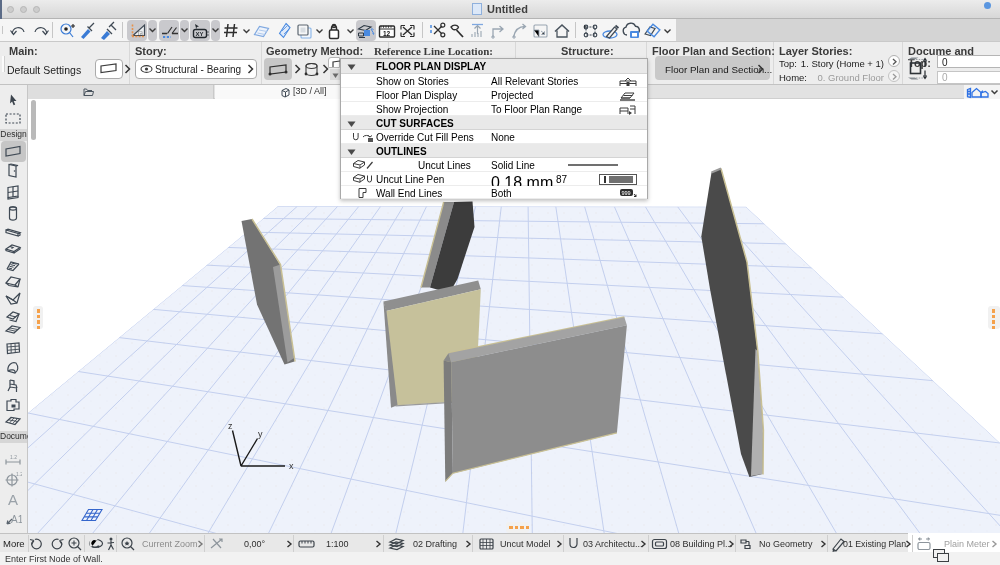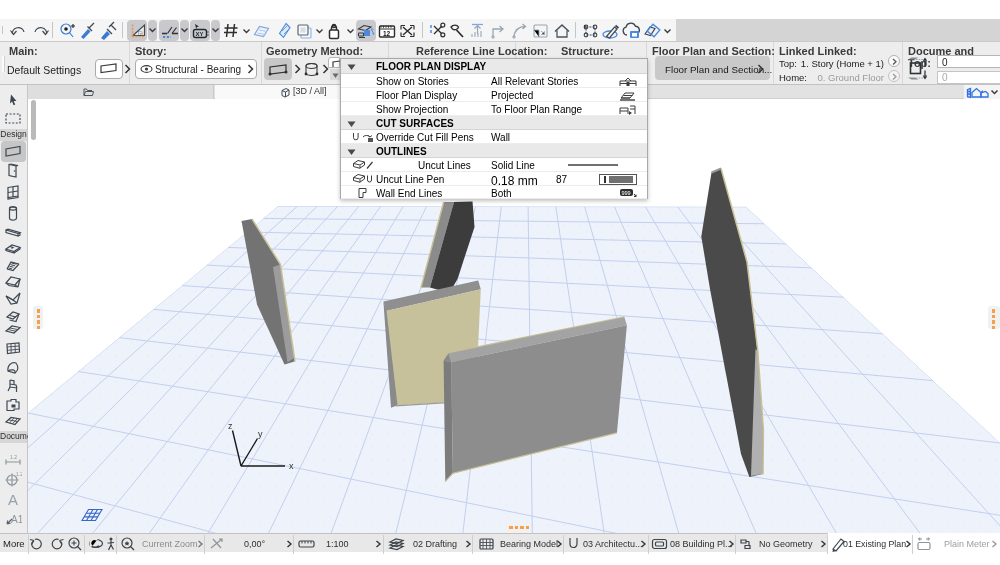--- a/index.html
+++ b/index.html
@@ -9,26 +9,34 @@
 #title{position:absolute;left:0;right:0;top:3px;text-align:center;font-size:11px;color:#3f3f3f;font-weight:bold;}
 #toolbar{position:absolute;left:0;top:19px;width:676px;height:23px;background:#f5f5f5;border-bottom:1px solid #c9c9c9;box-sizing:border-box;}
 #toolbarR{position:absolute;left:676px;top:19px;width:324px;height:23px;background:#d4d4d4;border-bottom:1px solid #c9c9c9;box-sizing:border-box;}
 #infobar{position:absolute;left:0;top:42px;width:1000px;height:43px;background:#ededed;border-bottom:1px solid #c2c2c2;box-sizing:border-box;}
 .ilabel{position:absolute;top:3px;font-size:11px;font-weight:bold;color:#3a3a3a;}
 .isep{position:absolute;top:0;width:1px;height:42px;background:#d8d8d8;}
 #tabbar{position:absolute;left:28px;top:85px;width:972px;height:14px;background:#e2e2e2;border-bottom:1px solid #cfcfcf;box-sizing:border-box;}
 #sidebar{position:absolute;left:0;top:85px;width:28px;height:448px;background:#ededed;border-right:1px solid #c6c6c6;box-sizing:border-box;}
 #viewport{position:absolute;left:28px;top:99px;width:972px;height:434px;background:#fff;overflow:hidden;}
 #popup{position:absolute;left:340px;top:58px;width:308px;height:141px;background:#fff;border:1px solid #a9a9a9;box-shadow:0 2px 4px rgba(0,0,0,0.25);box-sizing:border-box;font-size:10px;color:#111;}
-#bottombar{position:absolute;left:0;top:533px;width:828px;height:19px;background:#e8e8e8;border-top:1px solid #c2c2c2;box-sizing:border-box;font-size:9px;color:#2e2e2e;}
+#bottombar{position:absolute;left:0;top:533px;width:908px;height:19px;background:#e8e8e8;border-top:1px solid #c2c2c2;box-sizing:border-box;font-size:9px;color:#2e2e2e;}
 #statusbar{position:absolute;left:0;top:552px;width:1000px;height:13px;background:#f2f2f2;font-size:9px;color:#333;}
 .bsep{position:absolute;top:1px;width:1px;height:19px;background:#cfcfcf;}
 </style></head>
 <body>
 <div id="app">
+  <div id="titlebar">
+    <div style="position:absolute;left:0;top:0;width:2px;height:19px;background:#5b6b87;"></div>
+    <div class="tl" style="left:7px;"></div>
+    <div class="tl" style="left:20px;"></div>
+    <div class="tl" style="left:33px;"></div>
+    <div id="title"><span style="display:inline-block;width:8px;height:10px;background:#dce8f8;border:1px solid #8fb0dc;vertical-align:-2px;margin-right:5px;"></span>Untitled</div>
+    <div style="position:absolute;right:9px;top:2px;width:7px;height:7px;border-radius:50%;background:#5a96e0;"></div>
+  </div>
   <div id="toolbar">
       <div style="position:absolute;left:2px;top:7px;width:1px;height:8px;background:#c6c6c6;"></div>
       <svg style="position:absolute;left:9px;top:2px;" width="20" height="19" viewBox="0 0 20 19">
         <path d="M3.5 13 A5.5 5 0 1 1 15 11" stroke="#3f4954" fill="none" stroke-width="1.2"></path>
         <path d="M1.5 9.5 L4.5 13.5 L7.5 10" stroke="#3f4954" fill="none" stroke-width="1.2"></path>
       </svg>
       <svg style="position:absolute;left:30px;top:2px;" width="20" height="19" viewBox="0 0 20 19">
         <path d="M16.5 13 A5.5 5 0 1 0 5 11" stroke="#3f4954" fill="none" stroke-width="1.2"></path>
         <path d="M18.5 9.5 L15.5 13.5 L12.5 10" stroke="#3f4954" fill="none" stroke-width="1.2"></path>
       </svg>
@@ -192,24 +200,24 @@
       <div class="isep" style="left:129px;"></div>
       <div class="isep" style="left:261px;"></div>
       <div class="isep" style="left:388px;"></div>
       <div class="isep" style="left:515px;"></div>
       <div class="isep" style="left:646px;"></div>
       <div class="isep" style="left:773px;"></div>
       <div class="isep" style="left:902px;"></div>
       <div class="ilabel" style="left:9px;">Main:</div>
       <div class="ilabel" style="left:135px;">Story:</div>
       <div class="ilabel" style="left:266px;">Geometry Method:</div>
-      <div class="ilabel" style="left:416px;">Reference Line Location:</div>
+      <div class="ilabel" style="left:374px;font-family:Liberation Serif, serif;">Reference Line Location:</div>
       <div class="ilabel" style="left:521px;margin-left:40px;">Structure:</div>
       <div class="ilabel" style="left:652px;">Floor Plan and Section:</div>
-      <div class="ilabel" style="left:779px;">Linked Linked:</div>
+      <div class="ilabel" style="left:779px;">Layer Stories:</div>
       <div class="ilabel" style="left:908px;">Docume and Top:</div>
       <div style="position:absolute;left:2px;top:14px;width:2px;height:16px;background:#fbfbfb;border-right:1px solid #d0d0d0;"></div>
       <div style="position:absolute;left:7px;top:21.5px;font-size:10.5px;color:#222;">Default Settings</div>
       <div style="position:absolute;left:95px;top:17px;width:28px;height:20px;background:#fff;border:1px solid #ababab;border-radius:4px;box-sizing:border-box;"></div>
       <svg style="position:absolute;left:99px;top:20px;" width="20" height="14">
         <path d="M2 10.5 L2 4 L17 2 L17 8.5 Z" stroke="#3c3c3c" fill="none" stroke-width="1.2"></path>
       </svg>
       <svg style="position:absolute;left:124px;top:22px;" width="8" height="10">
         <path d="M1.5 1 L5.5 5 L1.5 9" stroke="#333" stroke-width="1.5" fill="none"></path>
       </svg>
@@ -530,42 +538,42 @@
         <path d="M11 2 h5 v8 M11 5 h5" stroke="#3c3c3c" fill="none" stroke-width="1"></path>
         <path d="M10 7 l3 2 -3 2" fill="#3c3c3c"></path>
       </svg>
       <div style="position:absolute;left:0;top:57px;width:306px;height:14px;background:#e9e9e9;border-bottom:1px solid #d4d4d4;box-sizing:border-box;"></div>
       <svg style="position:absolute;left:6px;top:62px;" width="10" height="7">
         <path d="M0.5 0.5 h8 l-4 5.5 z" fill="#4a4a4a"></path>
       </svg>
       <div style="position:absolute;left:35px;top:59px;font-weight:bold;font-size:10px;color:#000;">CUT SURFACES</div>
       <div style="position:absolute;left:0;top:71px;width:306px;height:14px;background:#fff;border-bottom:1px solid #ececec;box-sizing:border-box;"></div>
       <div style="position:absolute;left:35px;top:73px;font-size:10px;color:#000;">Override Cut Fill Pens</div>
-      <div style="position:absolute;left:150px;top:73px;font-size:10px;color:#000;">Wall</div>
+      <div style="position:absolute;left:150px;top:73px;font-size:10px;color:#000;">None</div>
       <svg style="position:absolute;left:11px;top:72px;" width="23" height="12">
         <path d="M1.5 2 v4.5 a2.3 2.3 0 0 0 4.6 0 v-4.5" stroke="#3c3c3c" fill="none" stroke-width="1"></path>
         <path d="M11 6 a4 3 0 0 1 7 0 m0 0 l2 -1.5 m-2 1.5 l-2 -1.5" stroke="#3c3c3c" fill="none" stroke-width="1"></path>
         <rect x="16" y="7" width="5" height="4" fill="#555"></rect>
       </svg>
       <div style="position:absolute;left:0;top:85px;width:306px;height:14px;background:#e9e9e9;border-bottom:1px solid #d4d4d4;box-sizing:border-box;"></div>
       <svg style="position:absolute;left:6px;top:90px;" width="10" height="7">
         <path d="M0.5 0.5 h8 l-4 5.5 z" fill="#4a4a4a"></path>
       </svg>
       <div style="position:absolute;left:35px;top:87px;font-weight:bold;font-size:10px;color:#000;">OUTLINES</div>
       <div style="position:absolute;left:0;top:99px;width:306px;height:14px;background:#fff;border-bottom:1px solid #ececec;box-sizing:border-box;"></div>
       <div style="position:absolute;left:35px;top:101px;font-size:10px;color:#000;margin-left:42px;">Uncut Lines</div>
       <div style="position:absolute;left:150px;top:101px;font-size:10px;color:#000;">Solid Line</div>
       <svg style="position:absolute;left:11px;top:100px;" width="23" height="12">
         <path d="M1.5 4.5 L6 1.5 L12.5 3 L8 6 Z M1.5 4.5 v3 l6.5 1.8 v-2.8 M12.5 3 v3 l-4.5 3" stroke="#3c3c3c" fill="none" stroke-width="1"></path>
         <path d="M15 9.5 l5.5 -6.5" stroke="#3c3c3c" stroke-width="1.2"></path>
       </svg>
       <div style="position:absolute;left:227px;top:105px;width:50px;height:1.5px;background:#707070;"></div>
       <div style="position:absolute;left:0;top:113px;width:306px;height:14px;background:#fff;border-bottom:1px solid #ececec;box-sizing:border-box;"></div>
       <div style="position:absolute;left:35px;top:115px;font-size:10px;color:#000;">Uncut Line Pen</div>
-      <div style="position:absolute;left:150px;top:115px;font-size:12px;color:#000;">0.18 mm</div>
+      <div style="position:absolute;left:150px;top:115px;font-size:16px;color:#000;">0.18 mm</div>
       <svg style="position:absolute;left:11px;top:114px;" width="23" height="12">
         <path d="M1.5 4.5 L6 1.5 L12.5 3 L8 6 Z M1.5 4.5 v3 l6.5 1.8 v-2.8 M12.5 3 v3 l-4.5 3" stroke="#3c3c3c" fill="none" stroke-width="1"></path>
         <path d="M15.5 2.5 v4.5 a2 2 0 0 0 4 0 v-4.5" stroke="#3c3c3c" fill="none" stroke-width="1"></path>
       </svg>
       <div style="position:absolute;left:215px;top:115px;font-size:10px;color:#000;">87</div>
       <div style="position:absolute;left:258px;top:114.5px;width:38px;height:11px;background:#fff;border:1.5px solid #555;box-sizing:border-box;"></div>
       <div style="position:absolute;left:263px;top:116.5px;width:1.5px;height:7px;background:#333;"></div>
       <div style="position:absolute;left:268px;top:116.5px;width:24px;height:7px;background:#707070;"></div>
       <div style="position:absolute;left:0;top:127px;width:306px;height:13px;background:#fff;border-bottom:1px solid #ececec;box-sizing:border-box;"></div>
       <div style="position:absolute;left:35px;top:129px;font-size:10px;color:#000;">Wall End Lines</div>
@@ -644,21 +652,21 @@
       </svg>
       <div style="position:absolute;left:413px;top:4.5px;font-size:9px;color:#2e2e2e;white-space:nowrap;">02 Drafting</div>
       <svg style="position:absolute;left:465px;top:5.5px;" width="7" height="8">
         <path d="M1.5 1 L5 4 L1.5 7" stroke="#333" stroke-width="1.4" fill="none"></path>
       </svg>
       <div class="bsep" style="left:472px;"></div>
       <svg style="position:absolute;left:478px;top:2px;" width="18" height="16" viewBox="0 0 18 16">
         <rect x="2" y="3" width="13" height="10" rx="1" stroke="#3c434a" fill="none" stroke-width="1.2"></rect>
         <path d="M5 3 v10 M2 6.5 h13 M2 9.5 h13 M8.5 3 v10 M12 3 v10" stroke="#3c434a" stroke-width="0.8"></path>
       </svg>
-      <div style="position:absolute;left:500px;top:4.5px;font-size:9px;color:#2e2e2e;white-space:nowrap;">Bearing Model</div>
+      <div style="position:absolute;left:500px;top:4.5px;font-size:9px;color:#2e2e2e;white-space:nowrap;">Uncut Model</div>
       <svg style="position:absolute;left:556px;top:5.5px;" width="7" height="8">
         <path d="M1.5 1 L5 4 L1.5 7" stroke="#333" stroke-width="1.4" fill="none"></path>
       </svg>
       <div class="bsep" style="left:563px;"></div>
       <svg style="position:absolute;left:565px;top:2px;" width="16" height="16" viewBox="0 0 16 16">
         <path d="M5 2 v6 a3.5 3.5 0 0 0 7 0 v-6" stroke="#3c434a" fill="none" stroke-width="1.2"></path>
       </svg>
       <div style="position:absolute;left:583px;top:4.5px;font-size:9px;color:#2e2e2e;white-space:nowrap;">03 Architectu...</div>
       <svg style="position:absolute;left:640px;top:5.5px;" width="7" height="8">
         <path d="M1.5 1 L5 4 L1.5 7" stroke="#333" stroke-width="1.4" fill="none"></path>
@@ -695,13 +703,18 @@
       <svg style="position:absolute;left:916px;top:2px;" width="18" height="16" viewBox="0 0 18 16">
         <rect x="2" y="6.5" width="12" height="7" rx="1.5" stroke="#8d959c" fill="none" stroke-width="1.2"></rect>
         <path d="M2.5 3 h3.5 M10 3 h3.5" stroke="#8d959c" stroke-width="1.1"></path>
         <path d="M2.5 3 l1.8 -1.2 m-1.8 1.2 l1.8 1.2 M13.5 3 l-1.8 -1.2 m1.8 1.2 l-1.8 1.2" stroke="#8d959c" fill="none" stroke-width="1.2"></path>
       </svg>
       <div style="position:absolute;left:944px;top:4.5px;font-size:9px;color:#a0a0a0;white-space:nowrap;">Plain Meter</div>
       <svg style="position:absolute;left:991px;top:5.5px;" width="7" height="8">
         <path d="M1.5 1 L5 4 L1.5 7" stroke="#999" stroke-width="1.4" fill="none"></path>
       </svg>
     </div>
+  <div id="statusbar">
+      <span style="position:absolute;left:5px;top:2px;">Enter First Node of Wall.</span>
+    <div style="position:absolute;left:933px;top:-3.5px;width:10px;height:7px;border:1.5px solid #3c4043;background:#f2f2f2;"></div>
+    <div style="position:absolute;left:936.5px;top:0.5px;width:10px;height:7px;border:1.5px solid #3c4043;background:#f2f2f2;"></div>
+  </div>
 </div>
 
 </body></html>

